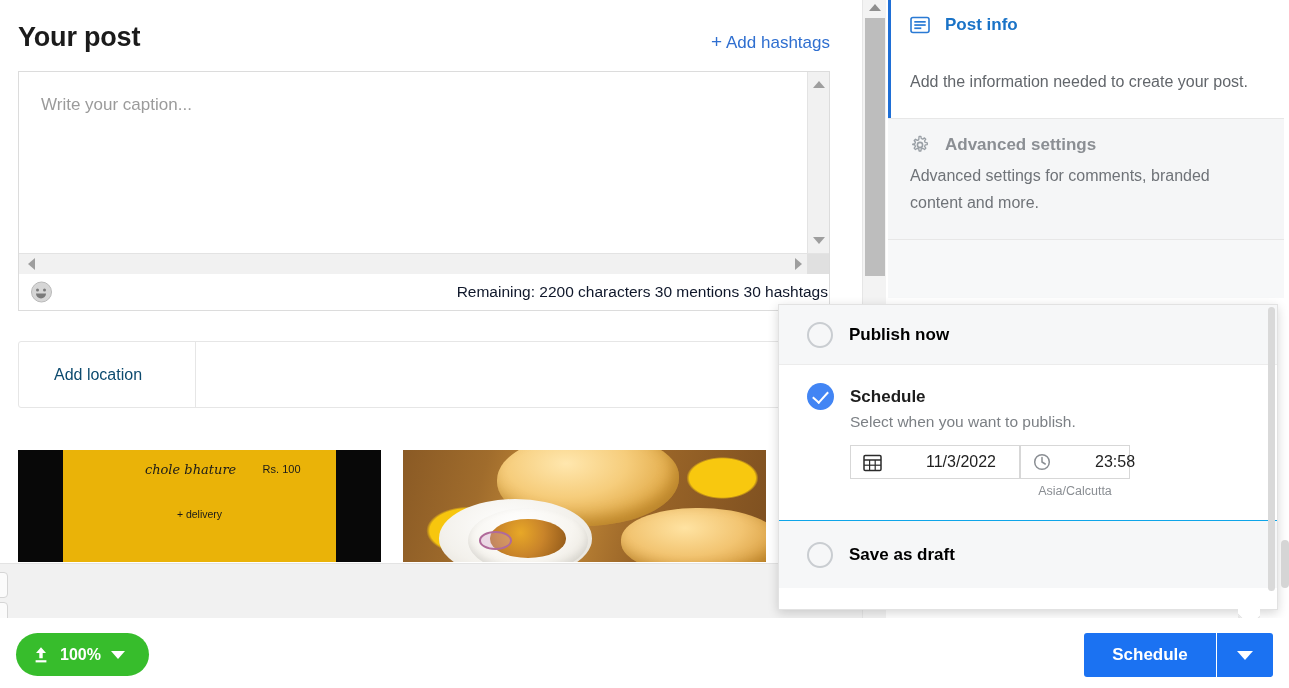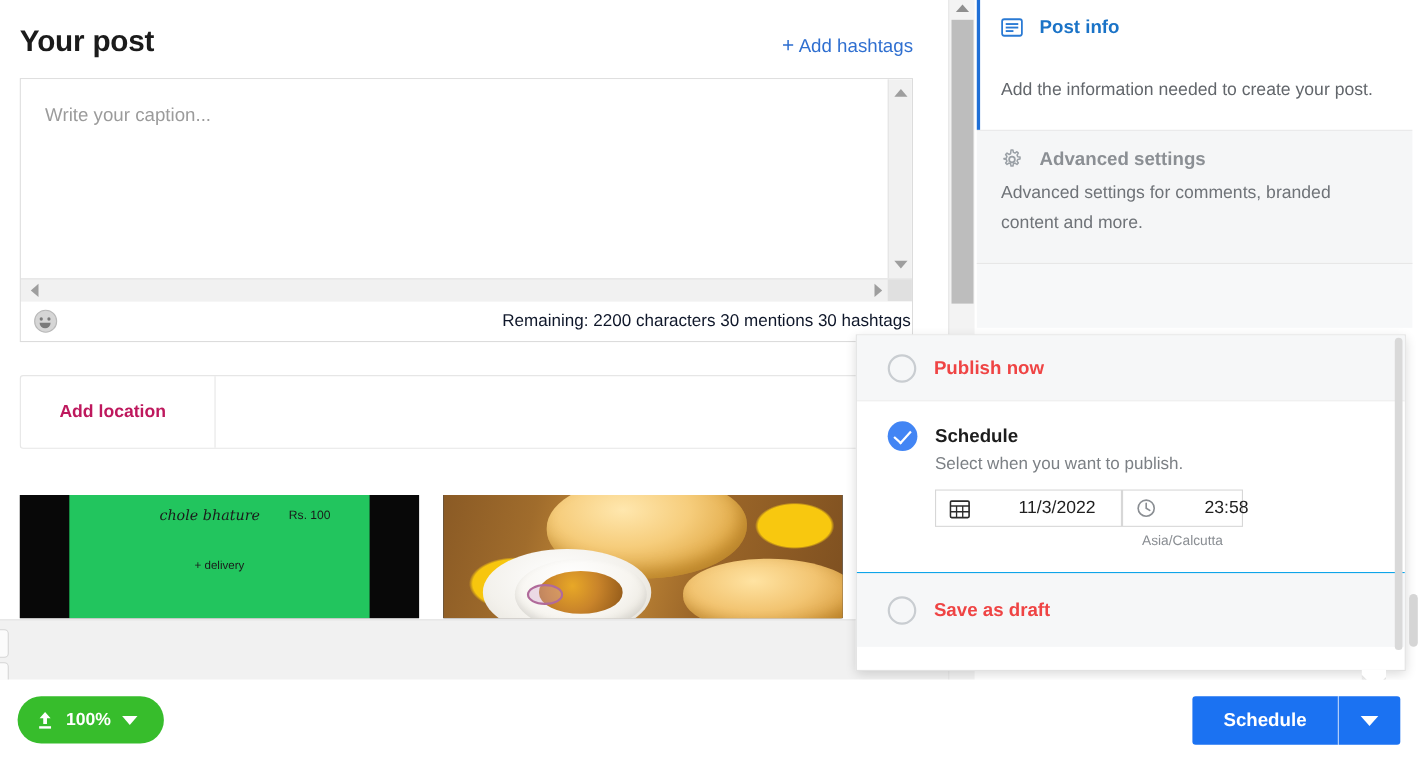--- a/index.html
+++ b/index.html
@@ -90,40 +90,40 @@
     font-size: 15.5px; color: #0f172a; white-space: nowrap;
   }
 
   
   .location-row {
     position: absolute; left: 18px; top: 341px; width: 812px; height: 67px;
     border: 1px solid #e6e6e6; border-radius: 3px; background: #ffffff;
   }
   .location-label {
     position: absolute; left: 35px; top: 50%; transform: translateY(-50%);
-    font-size: 16px; font-weight: 700; color: #be185d; white-space: nowrap;
+    font-size: 16px; font-weight: 400; color: #0c4a6e; white-space: nowrap;
   }
   .location-divider {
     position: absolute; left: 176px; top: 0; bottom: 0; width: 1px; background: #e6e6e6;
   }
 
   
   .thumbs { position: absolute; left: 18px; top: 450px; width: 830px; height: 112px; }
   .thumb {
     position: absolute; top: 0; width: 363px; height: 112px; overflow: hidden;
     background: #000;
   }
   .thumb-1 { left: 0; }
   .thumb-2 { left: 385px; }
   .tb-black-l, .tb-black-r {
     position: absolute; top: 0; bottom: 0; width: 45px; background: #080808;
   }
   .tb-black-l { left: 0; } .tb-black-r { right: 0; }
   .tb-yellow {
-    position: absolute; left: 45px; right: 45px; top: 0; bottom: 0; background: #22c55e;
+    position: absolute; left: 45px; right: 45px; top: 0; bottom: 0; background: #eab308;
   }
   .tb-name {
     position: absolute; left: 30%; top: 12px;
     font-family: "DejaVu Serif", serif; font-style: italic;
     font-size: 13px; color: #1a1a1a; white-space: nowrap;
   }
   .tb-price {
     position: absolute; right: 13%; top: 13px;
     font-size: 11px; color: #1a1a1a; white-space: nowrap;
   }
@@ -253,21 +253,21 @@
   .check {
     position: relative; width: 27px; height: 27px; border-radius: 50%;
     background: #4285f4; flex: 0 0 auto;
   }
   .check::after {
     content: ""; position: absolute; left: 8.5px; top: 5px;
     width: 7px; height: 13px; border: solid #ffffff;
     border-width: 0 2.6px 2.6px 0; transform: rotate(42deg);
   }
   .opt-label { font-size: 17px; font-weight: 700; margin-left: 16px; white-space: nowrap; }
-  .opt-label.muted { color: #ef4444; }
+  .opt-label.muted { color: #000000; }
   .opt-label.strong { color: #1d1d1d; }
   .sched-head { display: flex; align-items: center; padding-top: 18px; }
   .sched-sub {
     margin-left: 43px; margin-top: 3px;
     font-size: 15.5px; color: #7c8085;
   }
   .dt-row { display: flex; align-items: flex-start; margin-left: 43px; margin-top: 14px; }
   .field {
     display: flex; align-items: center; gap: 8px;
     border: 1px solid #d7d7d7; background: #ffffff;

